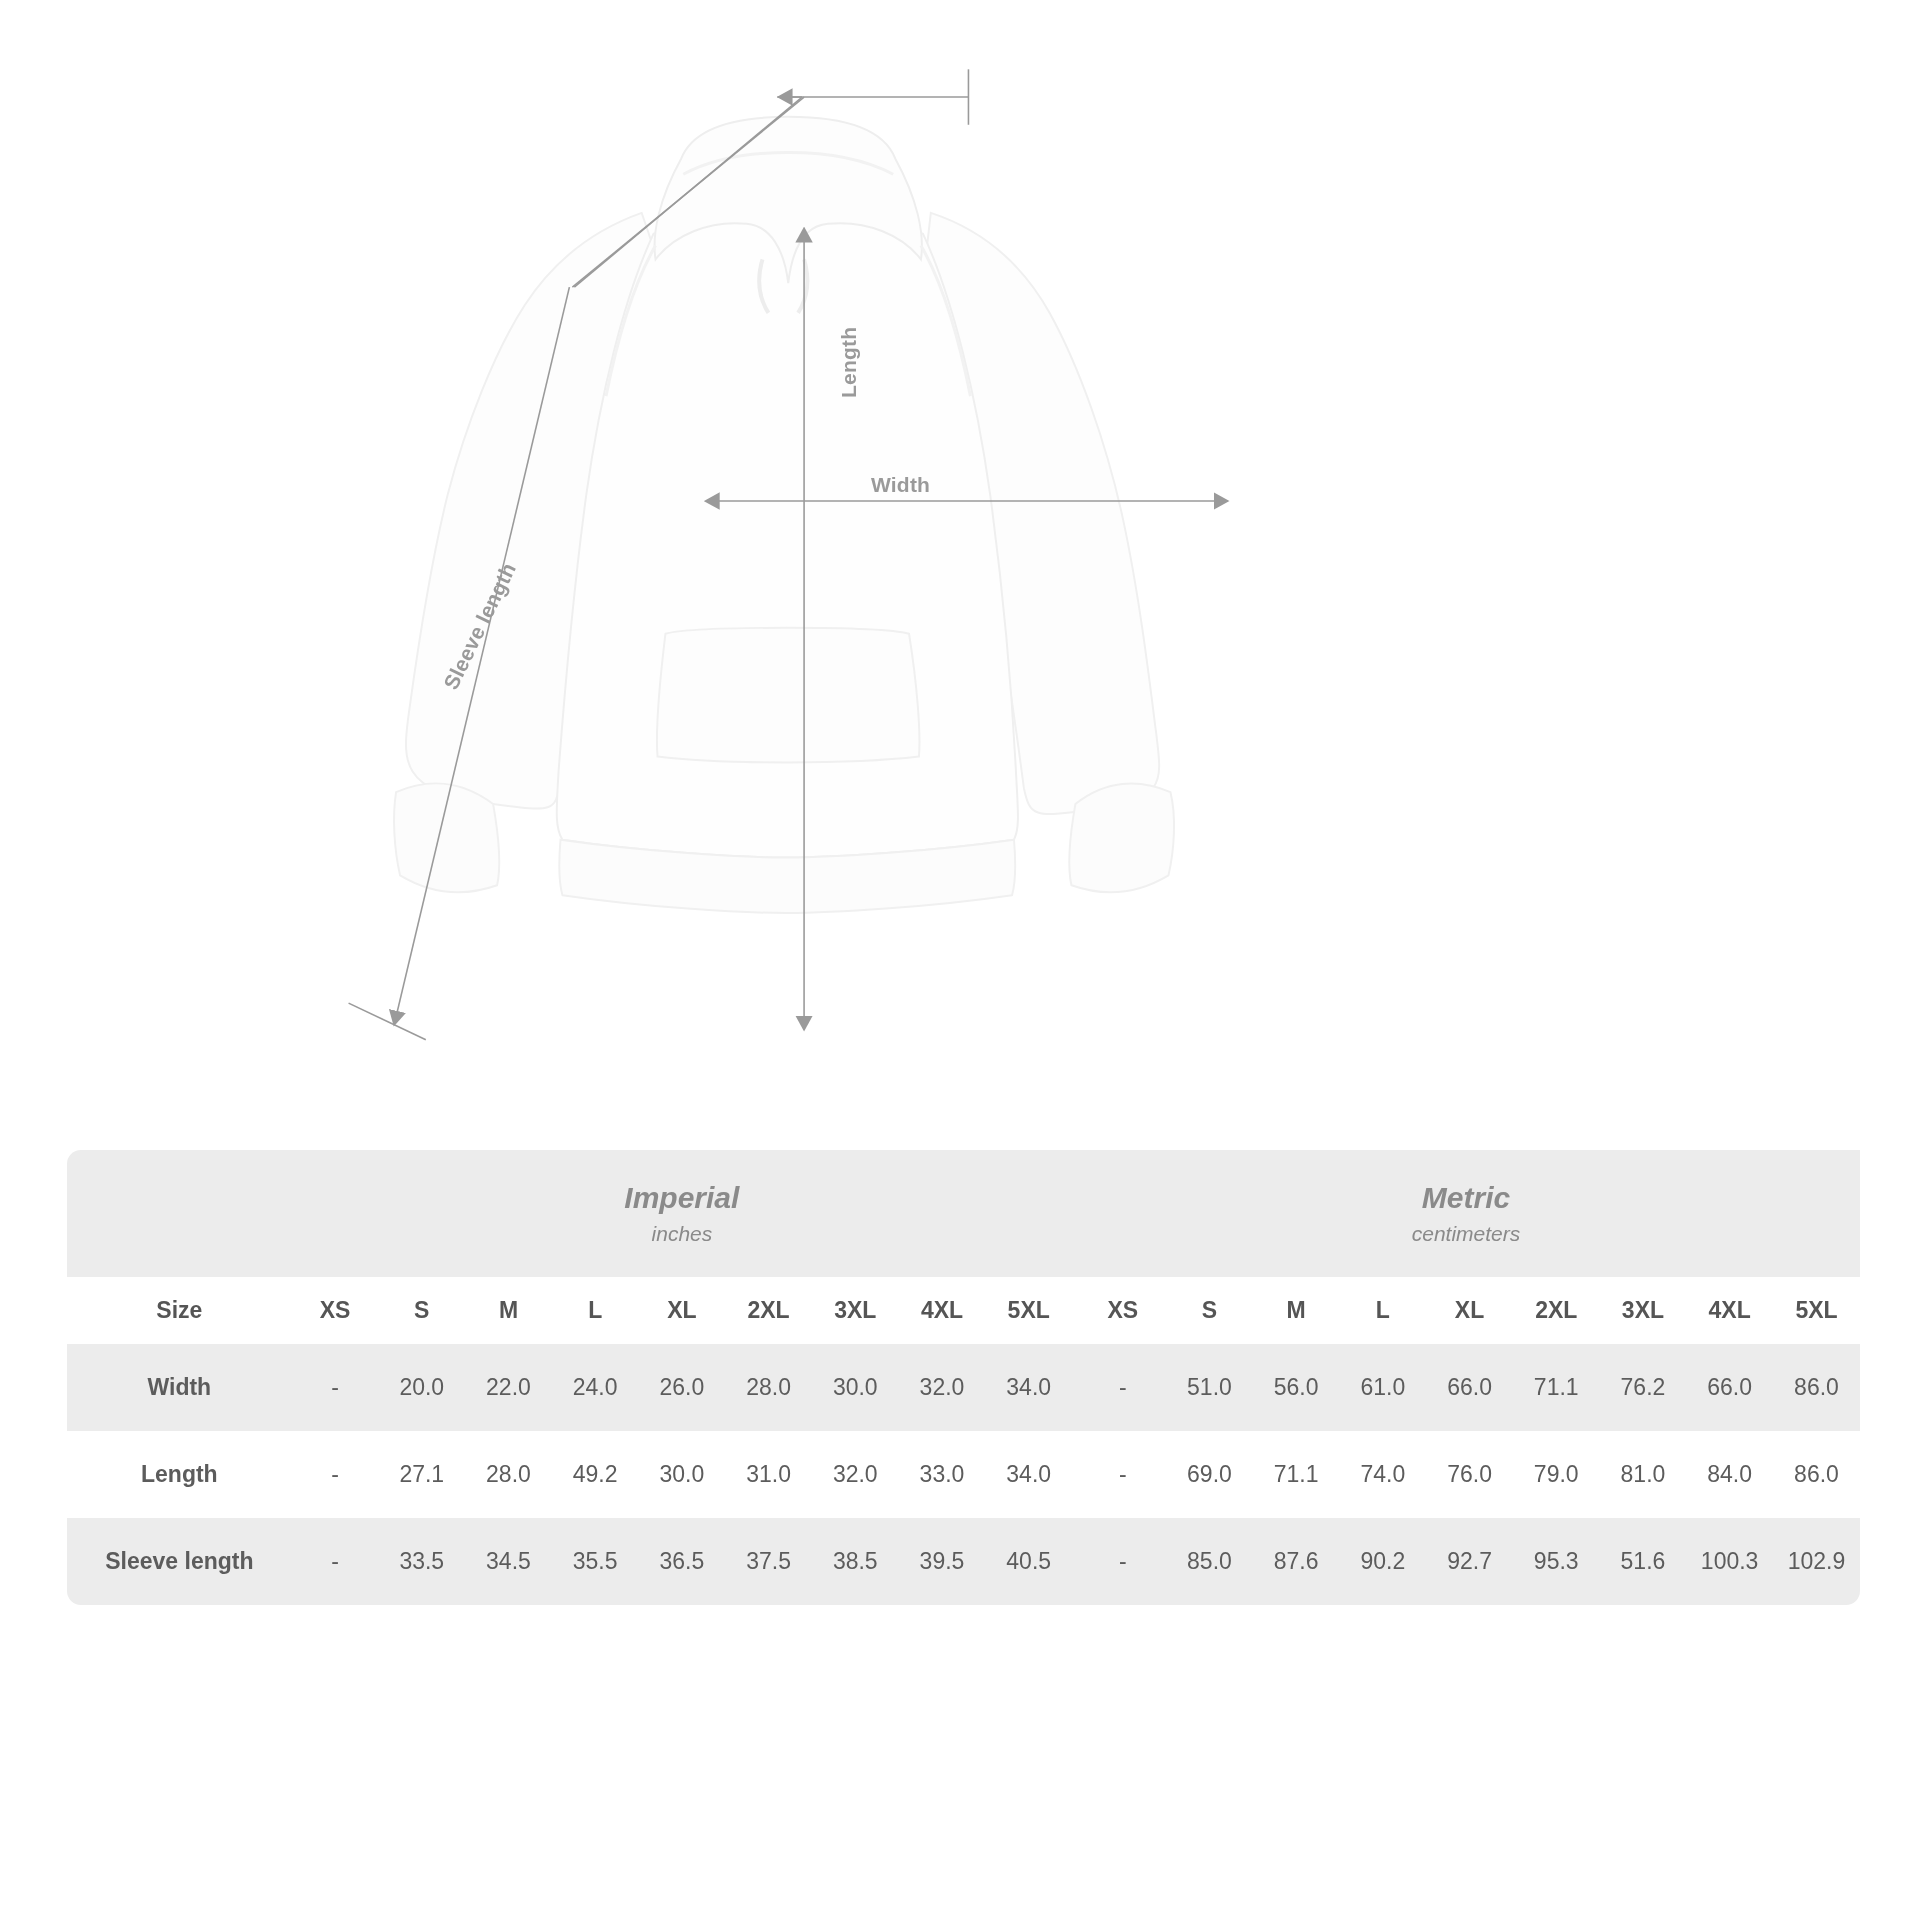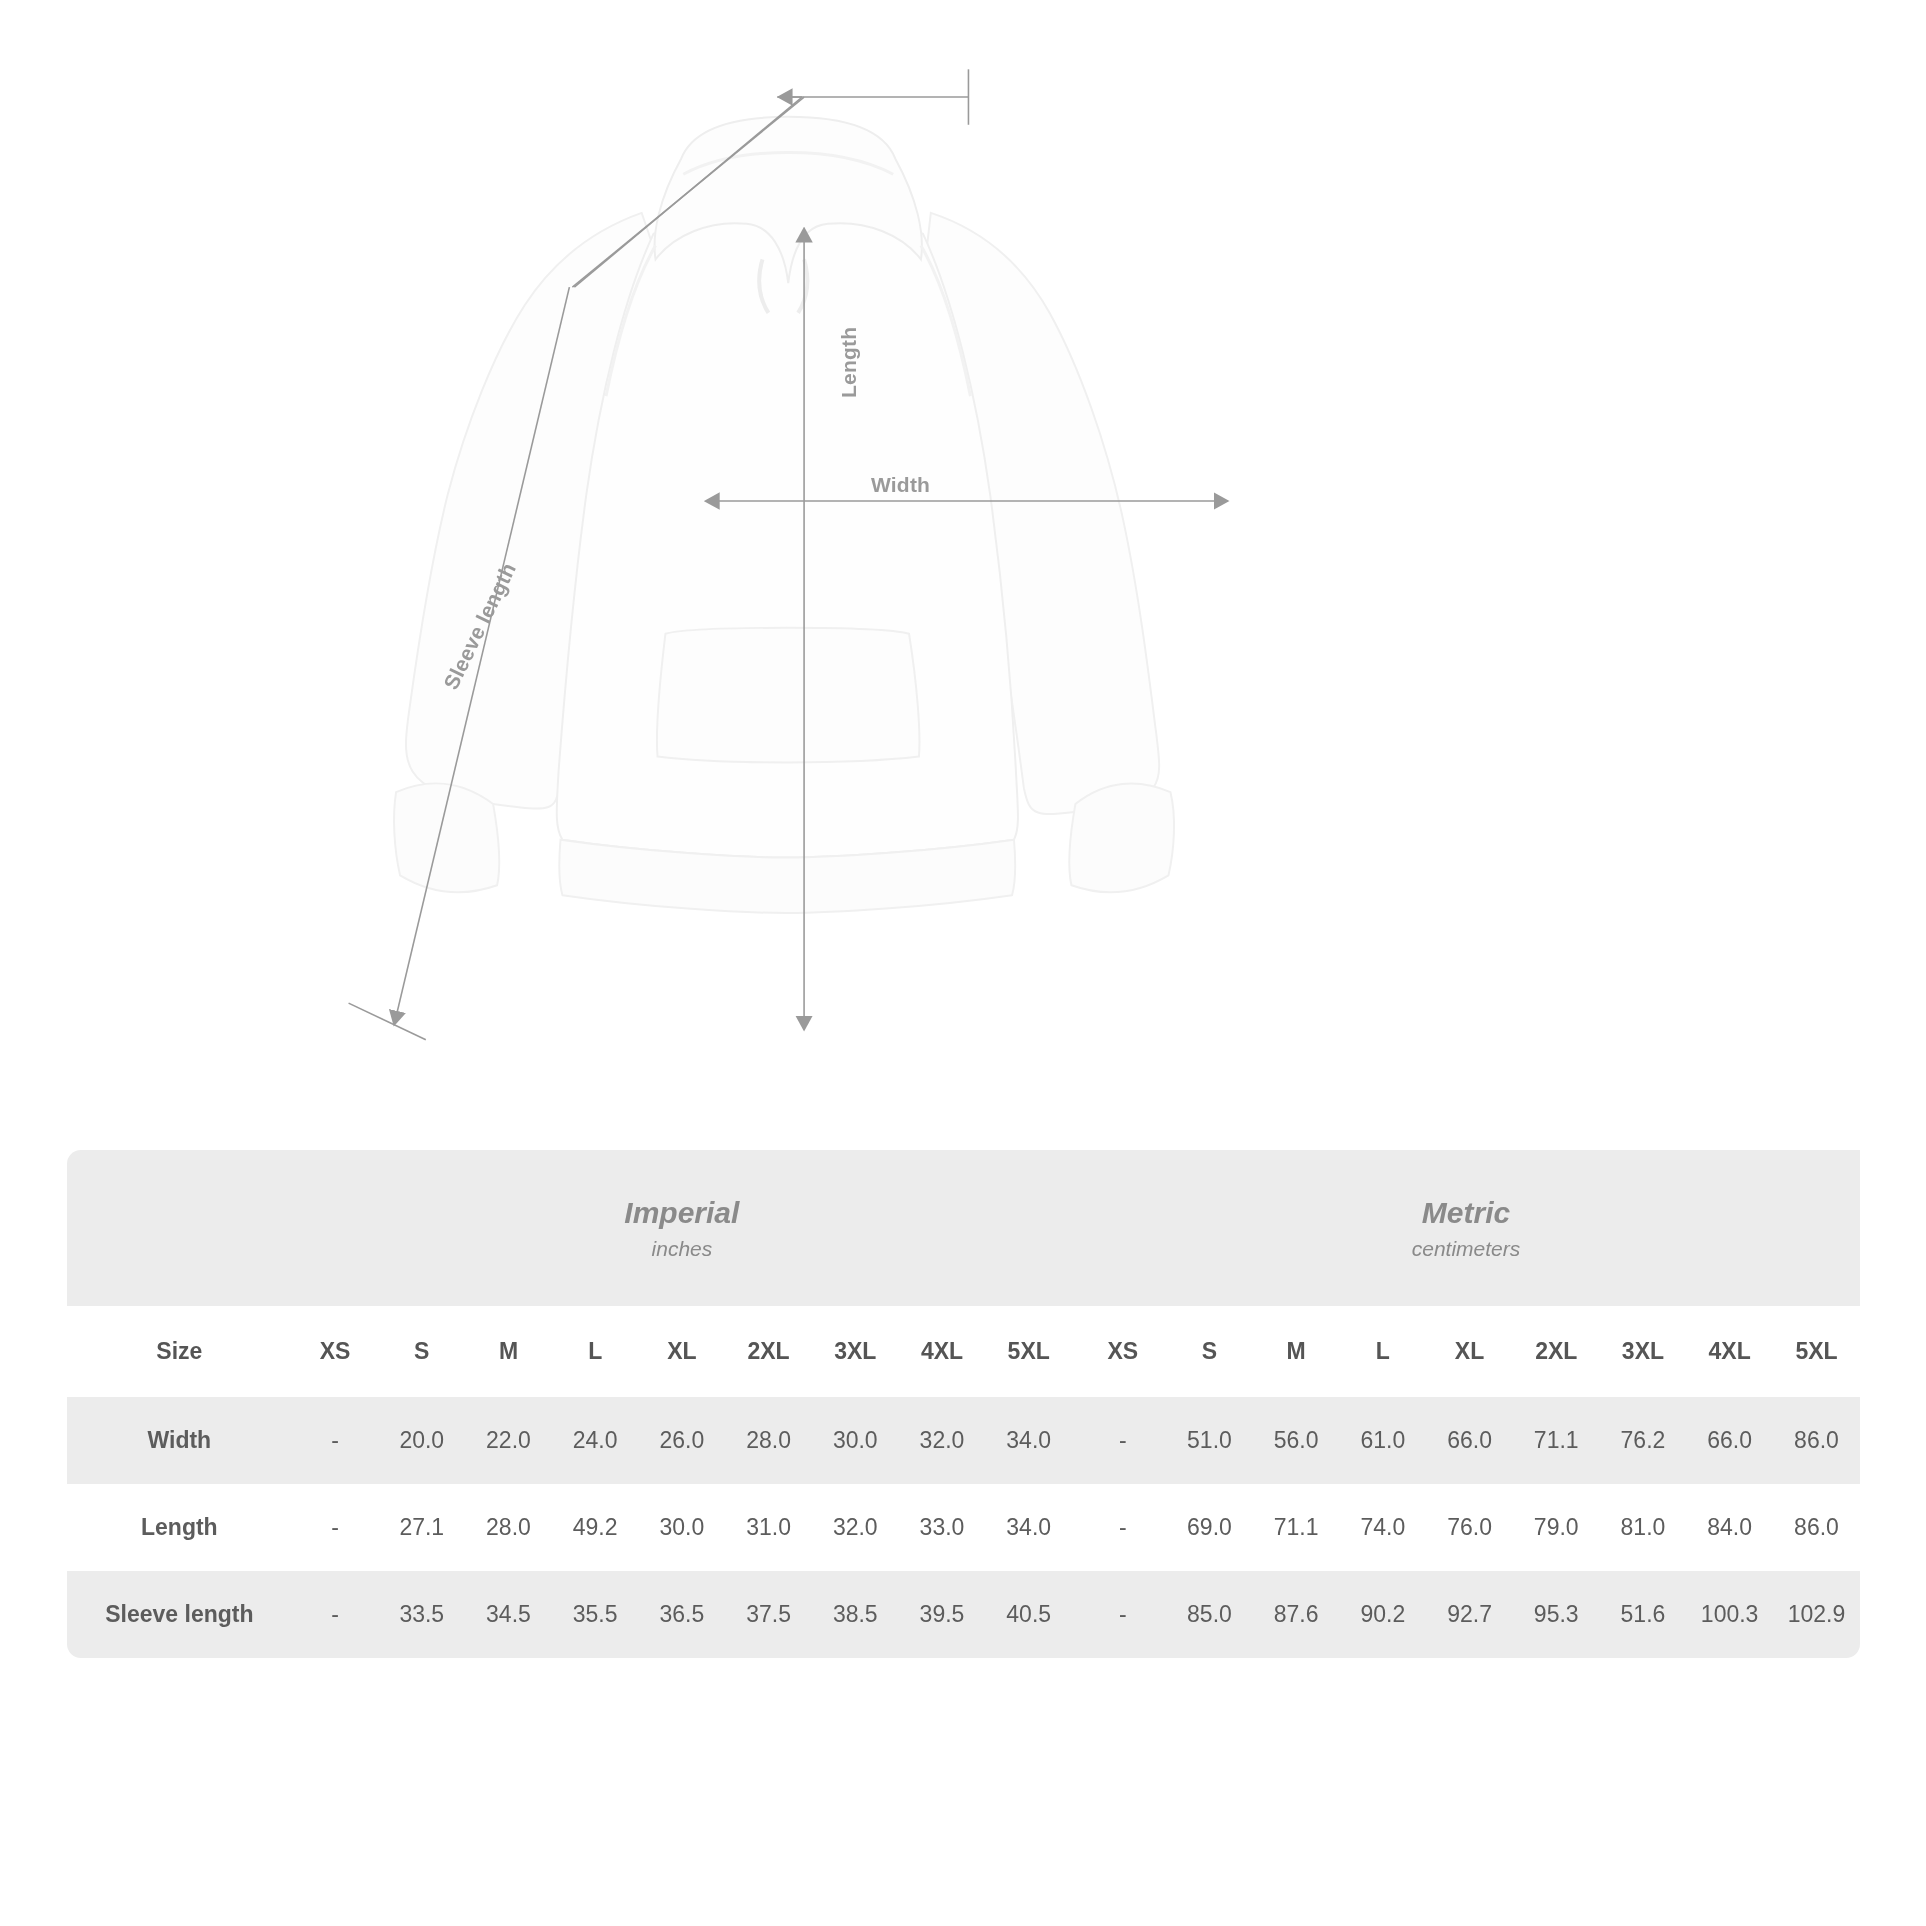--- a/index.html
+++ b/index.html
@@ -74,21 +74,21 @@
   table.size-table td, table.size-table th {
     text-align: center;
     font-size: 23px;
     color: #5c5c5c;
     padding: 0;
     border: 0;
   }
   
   .unit-cell {
     background: #ececec;
-    height: 156px;
+    height: 127px;
     vertical-align: middle;
   }
   .unit-cell.first { border-radius: 14px 0 0 0; }
   .unit-name {
     font-size: 30px;
     font-weight: bold;
     font-style: italic;
     color: #8a8a8a;
   }
   .unit-sub {
@@ -97,21 +97,21 @@
     color: #8a8a8a;
     margin-top: 7px;
   }
 
   
   .row-label {
     font-weight: bold;
     color: #4a4a4a;
     font-size: 24px;
   }
-  tr.r-head td { height: 91px; background: #ffffff; font-weight: bold; color: #555; }
+  tr.r-head td { height: 67px; background: #ffffff; font-weight: bold; color: #555; }
   tr.r-shade td { height: 87px; background: #ececec; }
   tr.r-plain td { height: 87px; background: #ffffff; }
   tr.r-last td.first-col { border-radius: 0 0 0 14px; }
   tr.r-last td.last-col  { border-radius: 0 0 14px 0; }
   td.first-col { width: 184px; }
   td.sizecol { width: 71px; }
 </style>
 </head>
 <body>
 

